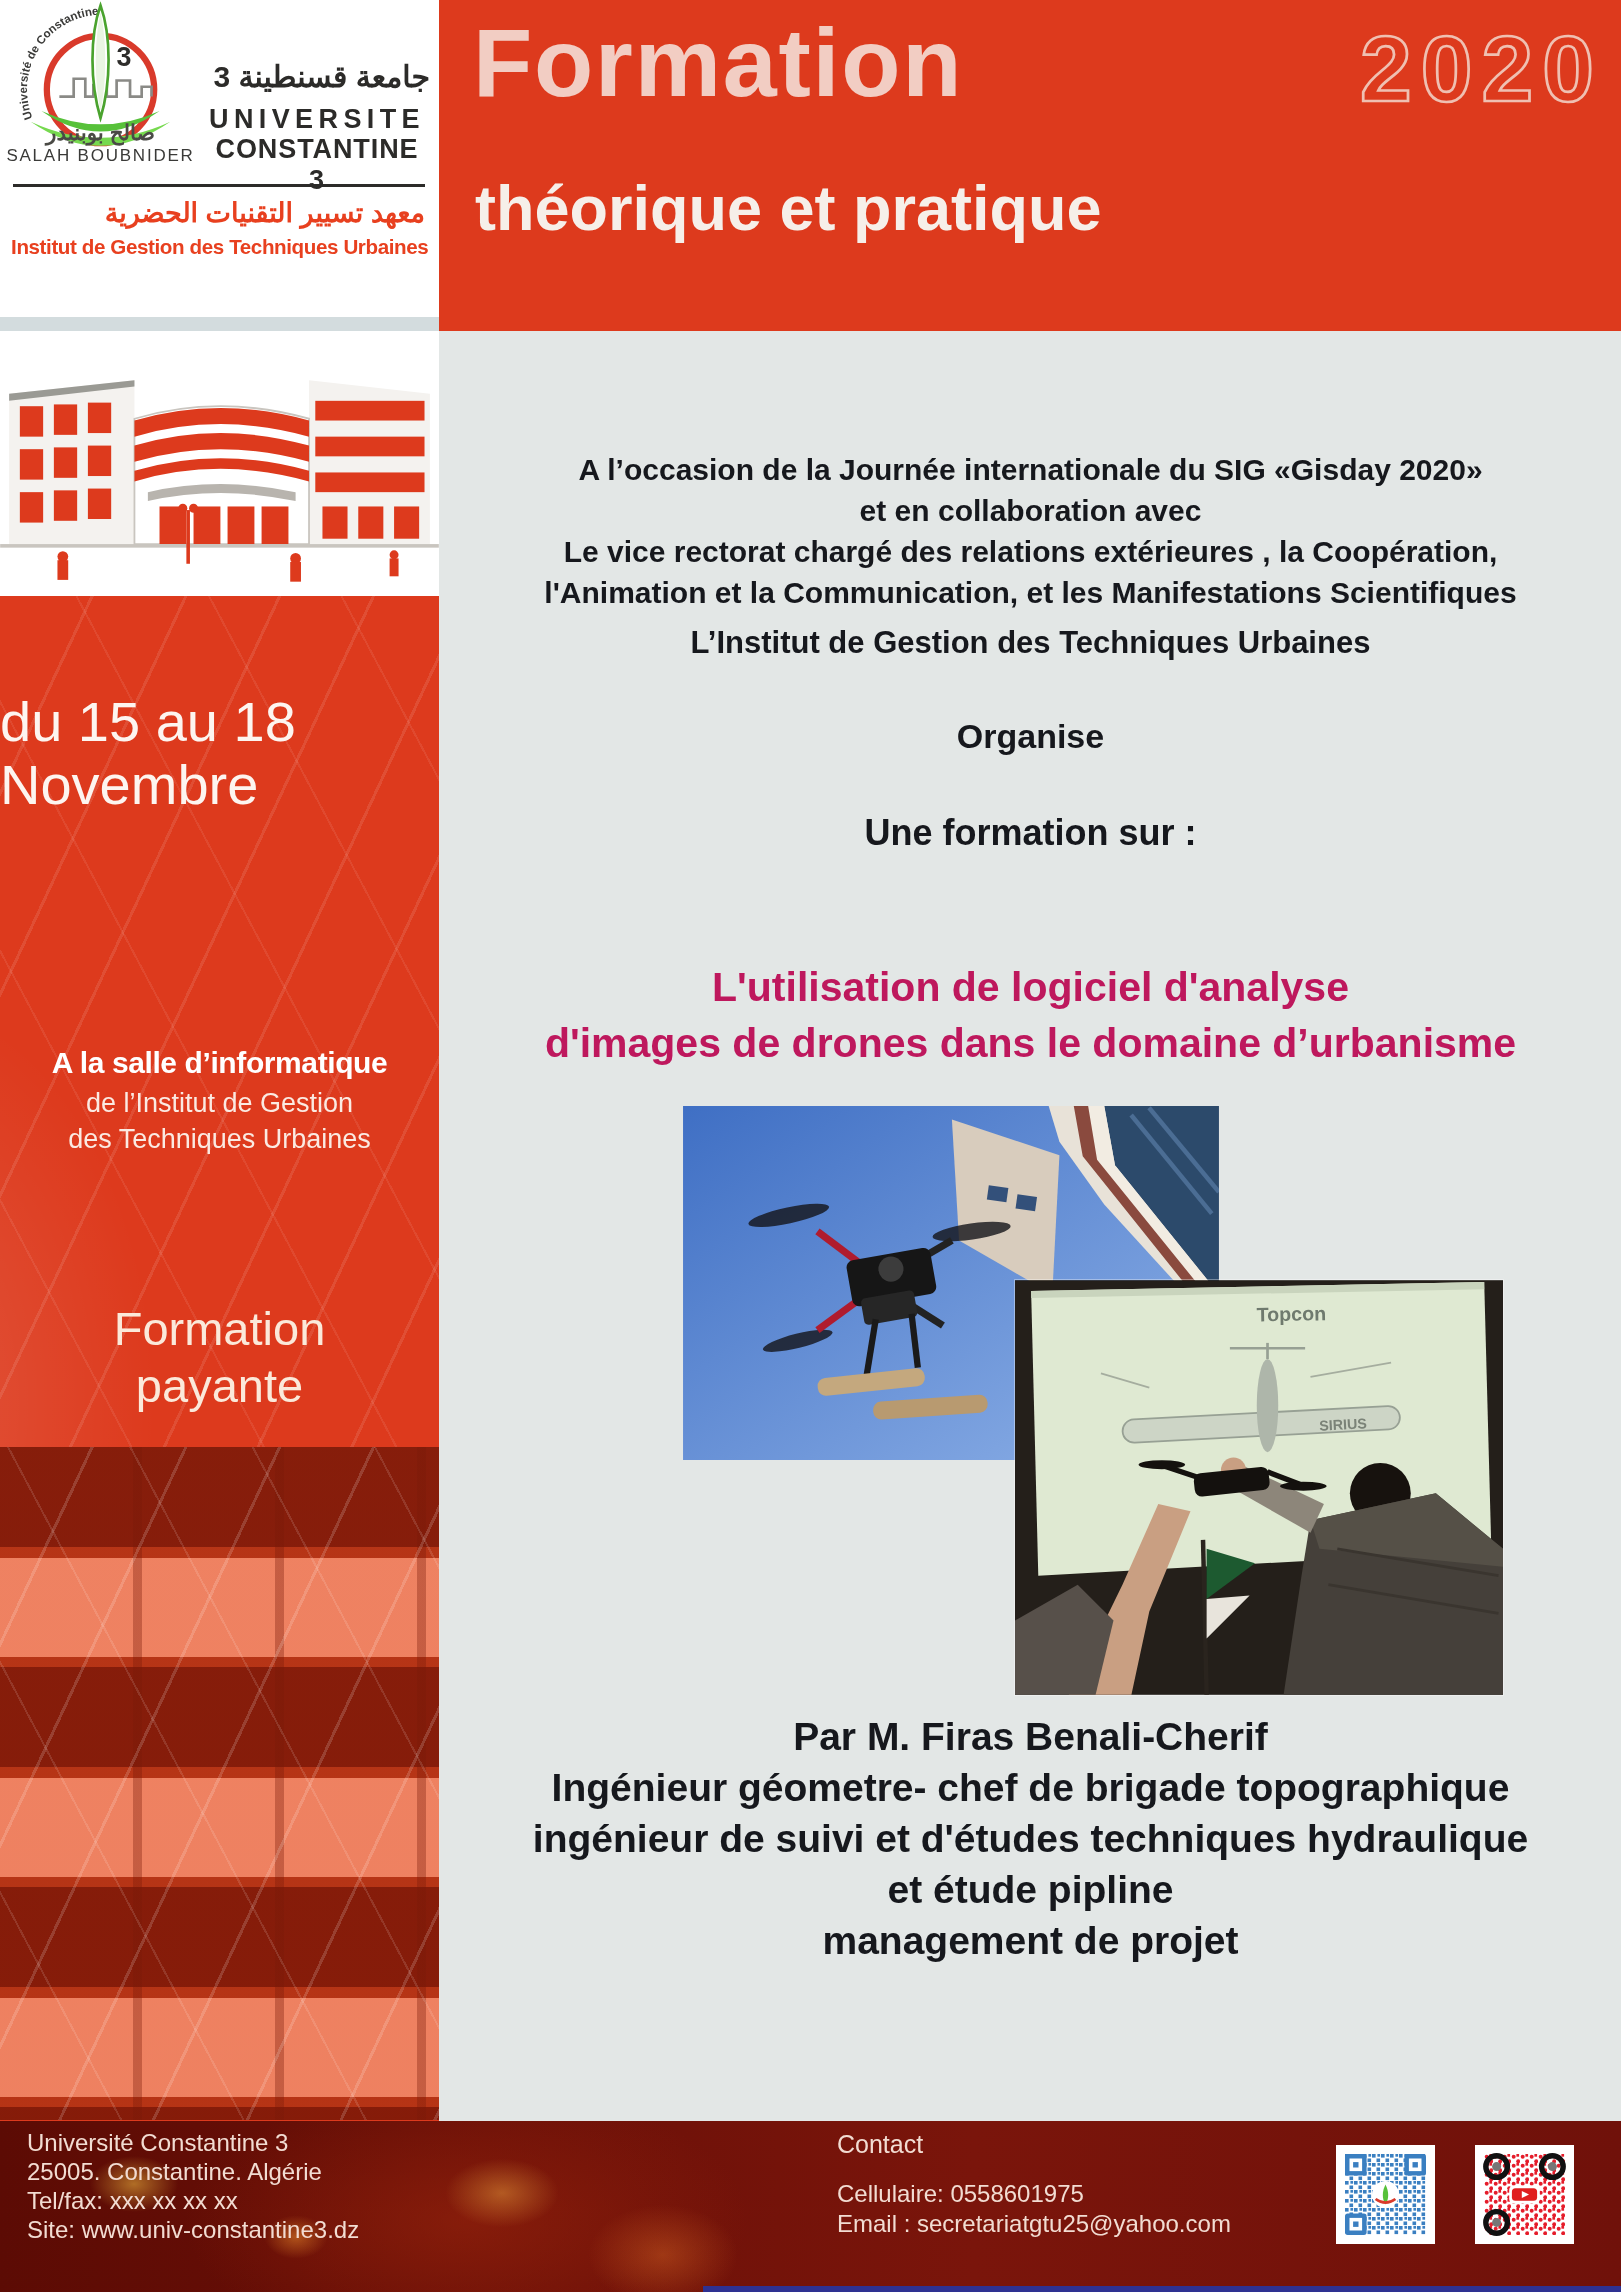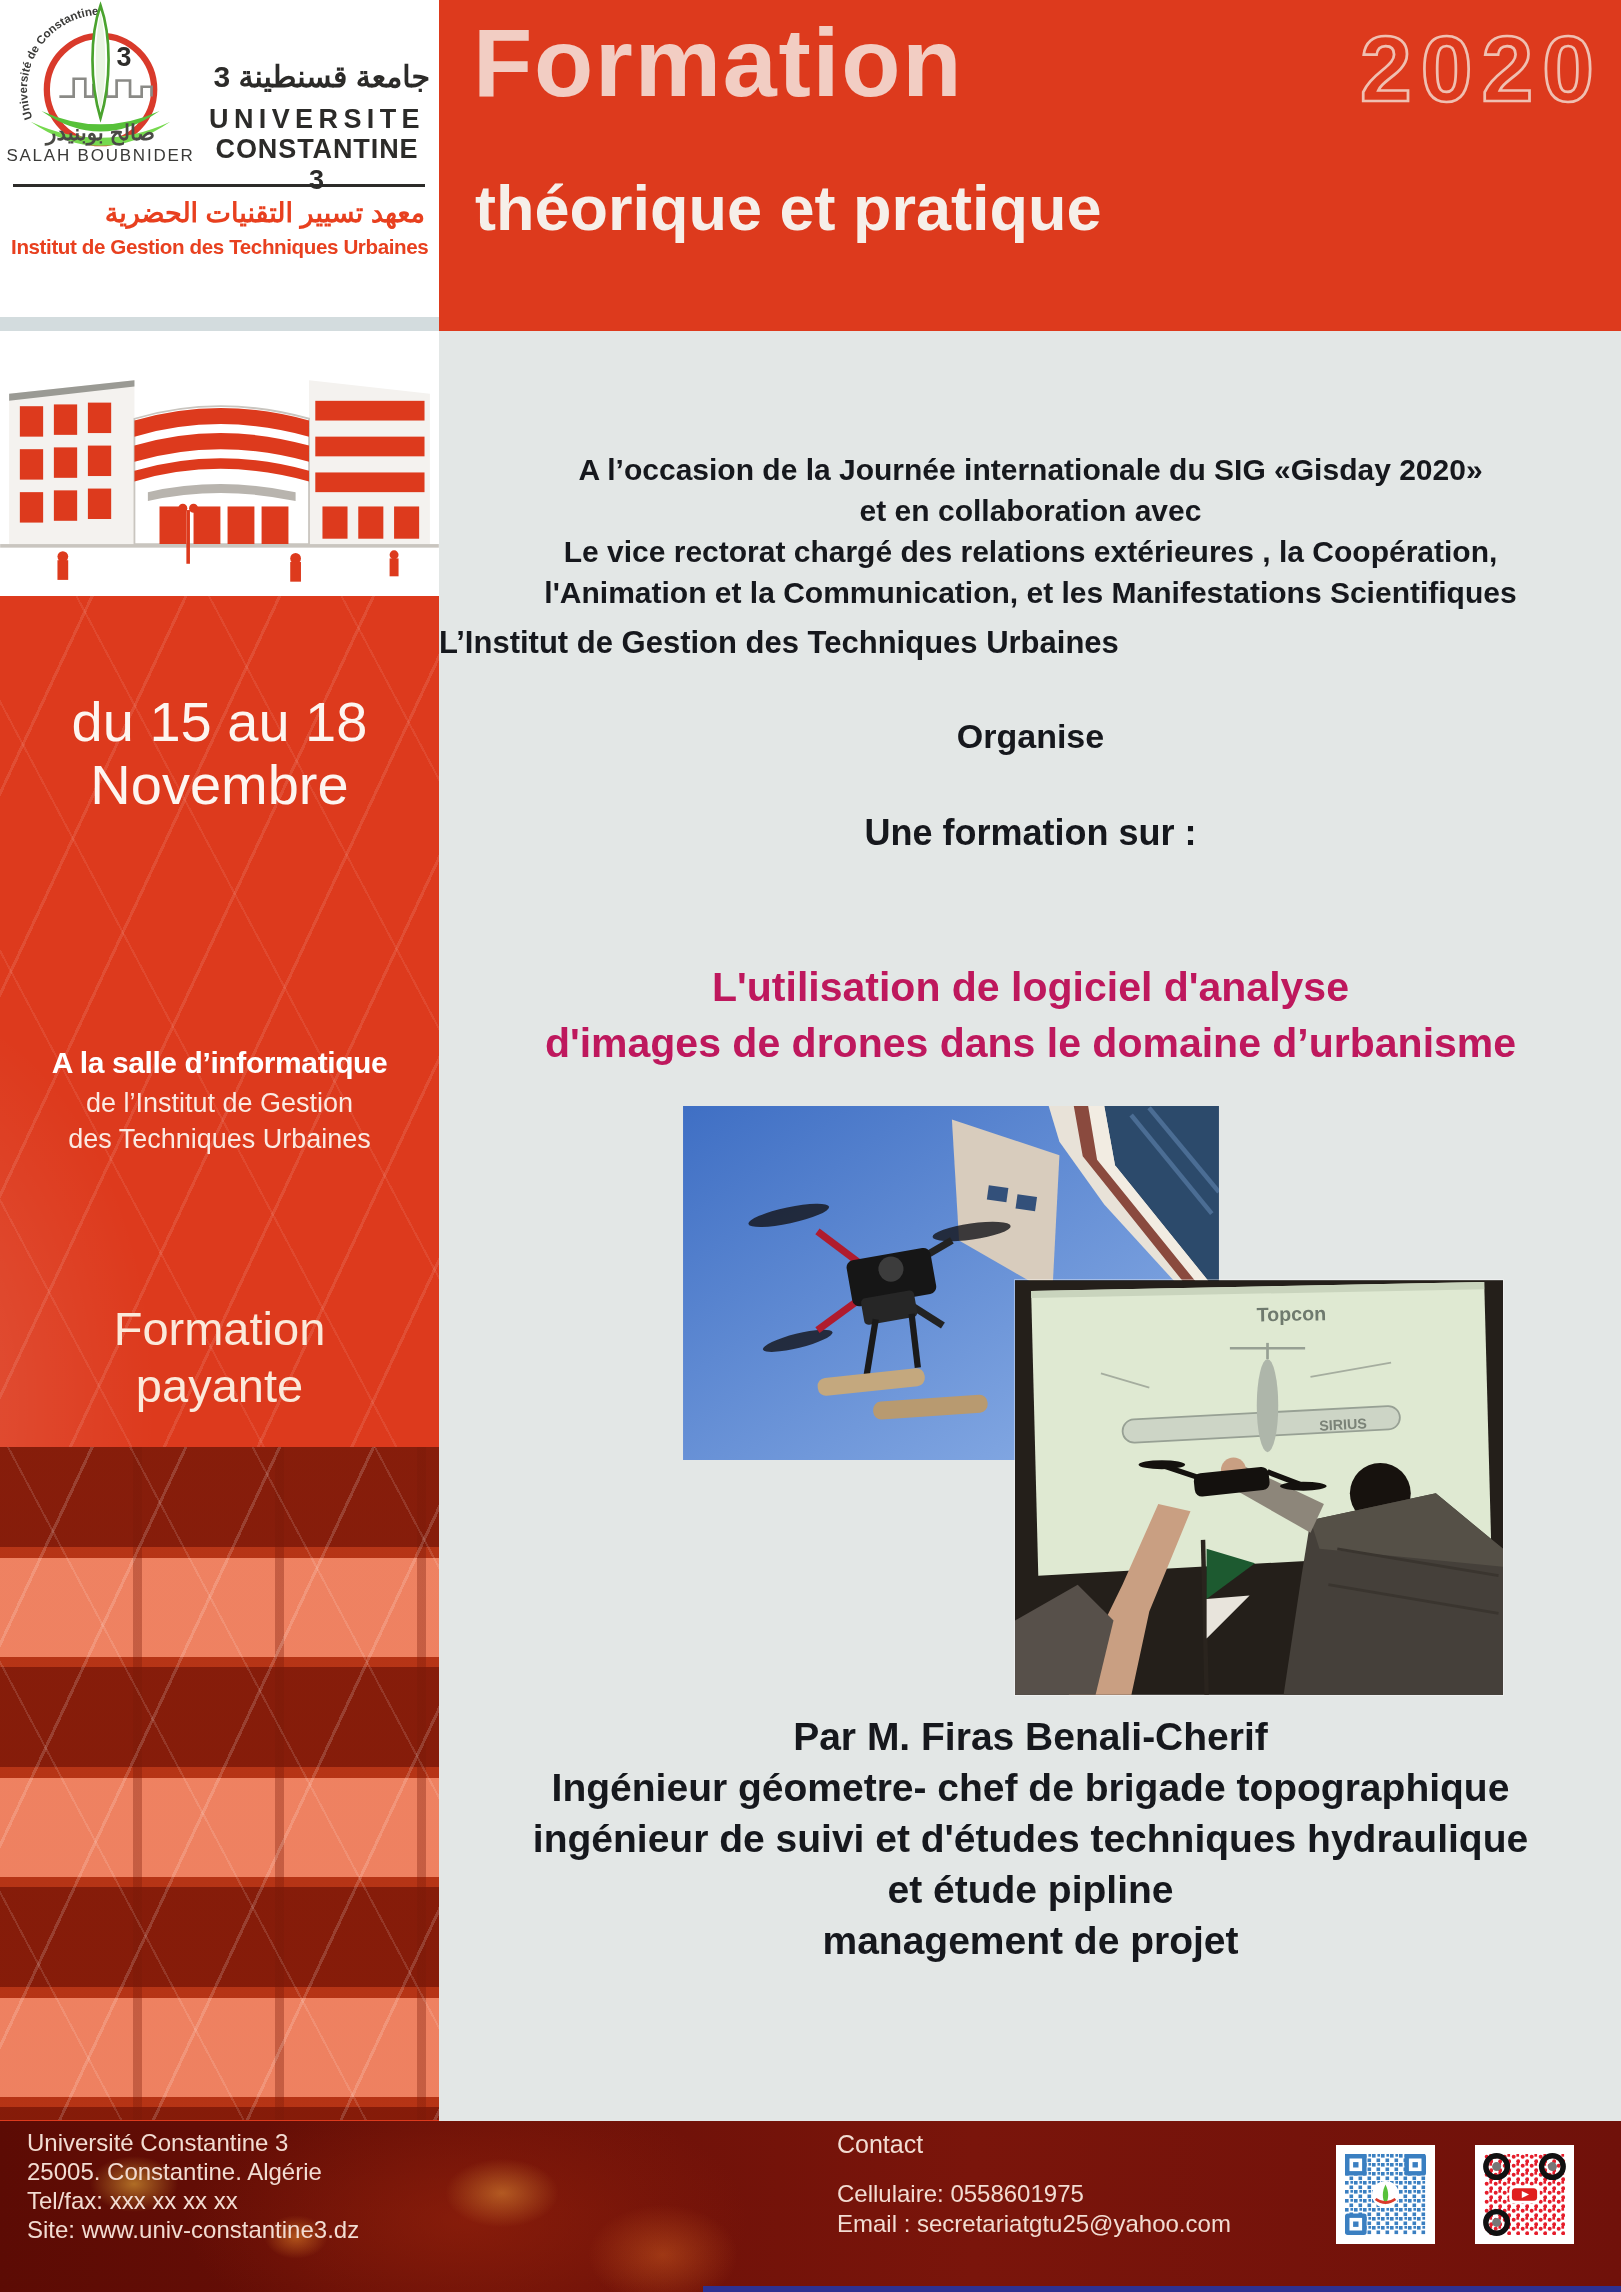--- a/index.html
+++ b/index.html
@@ -28,36 +28,36 @@
   }
   .logo-box{position:absolute;left:0;top:0;width:439px;height:331px;background:#ffffff;}
   .logo-box-shadow{position:absolute;left:0;top:317px;width:439px;height:14.3px;background:#d3dcde;}
   .logo-ar-univ{position:absolute;left:204px;top:59px;width:226px;text-align:right;font-size:30px;font-weight:bold;color:#2c2b29;}
   .logo-univ1{position:absolute;left:204px;top:104px;width:226px;text-align:center;font-size:27px;font-weight:bold;letter-spacing:5.4px;color:#2c2b29;}
   .logo-univ2{position:absolute;left:204px;top:134px;width:226px;text-align:center;font-size:27px;font-weight:bold;letter-spacing:0.9px;color:#2c2b29;}
   .logo-divider{position:absolute;left:12.5px;top:184px;width:412px;height:2.7px;background:#2c2b29;}
   .inst-ar{position:absolute;left:18px;top:197px;width:407px;text-align:right;font-size:27px;font-weight:bold;color:#e8401f;}
   .inst-fr{position:absolute;left:7.2px;top:235px;width:425px;text-align:center;font-size:20.6px;font-weight:bold;letter-spacing:-0.4px;color:#e8401f;}
   .building-band{position:absolute;left:0;top:331px;width:439px;height:265px;background:#ffffff;}
-  .side-dates{position:absolute;left:0;top:690px;width:439px;text-align:center;color:#fdf5f0;font-size:56px;line-height:63px;}
+  .side-dates{position:absolute;left:0;top:690px;width:439px;color:#fdf5f0;font-size:56px;line-height:63px;}
   .side-venue1{position:absolute;left:0;top:1046px;width:439px;text-align:center;color:#ffffff;font-weight:bold;font-size:30px;letter-spacing:-0.4px;}
   .side-venue2{position:absolute;left:0;top:1085px;width:439px;text-align:center;color:#fbeae2;font-size:27px;line-height:36px;}
   .side-paid{position:absolute;left:0;top:1300px;width:439px;text-align:center;color:#fbe9da;font-size:47px;line-height:57px;}
   
   .header{position:absolute;left:439px;top:0;width:1183px;height:331px;background:#dd3a1d;}
   .header-title{position:absolute;left:34px;top:7.2px;font-size:97px;font-weight:bold;letter-spacing:1.8px;color:#f2cdc3;}
   .header-sub{position:absolute;left:36px;top:172px;font-size:63px;font-weight:bold;color:#f6efe9;}
   .header-year{
     position:absolute;right:19px;top:16px;font-size:93px;font-weight:bold;letter-spacing:9px;
     color:transparent;-webkit-text-stroke:2.7px #efc0b2;
   }
   
   .content{position:absolute;left:439px;top:331px;width:1183px;height:1789px;background:#e3e7e6;color:#16181d;margin-top:12px;}
   .intro{position:absolute;left:0;top:106px;width:100%;text-align:center;font-weight:bold;font-size:30px;line-height:41px;}
-  .institute-line{position:absolute;left:0;top:282px;width:100%;font-weight:bold;font-size:31px;}
+  .institute-line{position:absolute;left:0;top:282px;width:100%;text-align:center;font-weight:bold;font-size:31px;}
   .organise{position:absolute;left:0;top:374px;width:100%;text-align:center;font-weight:bold;font-size:34px;}
   .formation-sur{position:absolute;left:0;top:469px;width:100%;text-align:center;font-weight:bold;font-size:36px;}
   .course-title{position:absolute;left:0;top:616px;width:100%;text-align:center;font-weight:bold;font-size:41px;line-height:56px;color:#be185d;}
   .photo-drone{position:absolute;left:244px;top:763px;width:536px;height:354px;z-index:1;}
   .photo-pres{position:absolute;left:576px;top:937px;width:488px;height:415px;z-index:2;box-shadow:0 0 0 0.9px rgba(255,255,255,.4);}
   .speaker{position:absolute;left:0;top:1368px;width:100%;text-align:center;font-weight:bold;font-size:39px;line-height:51px;}
   
   .footer{
     position:absolute;left:0;top:2121px;width:1622px;height:172px;
     background:linear-gradient(90deg,#5c0b04,#7a150b 60%,#70110a);color:#f2dcd2;

